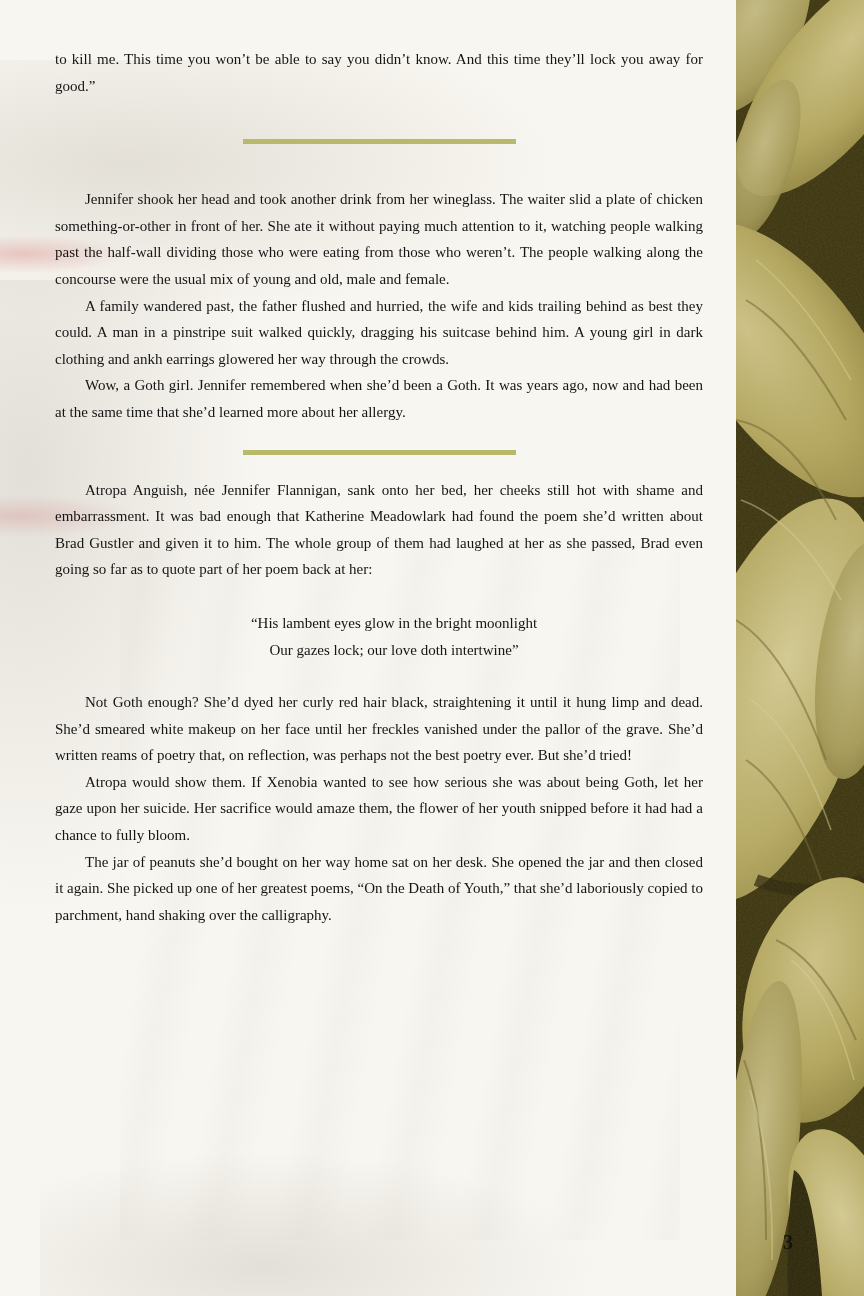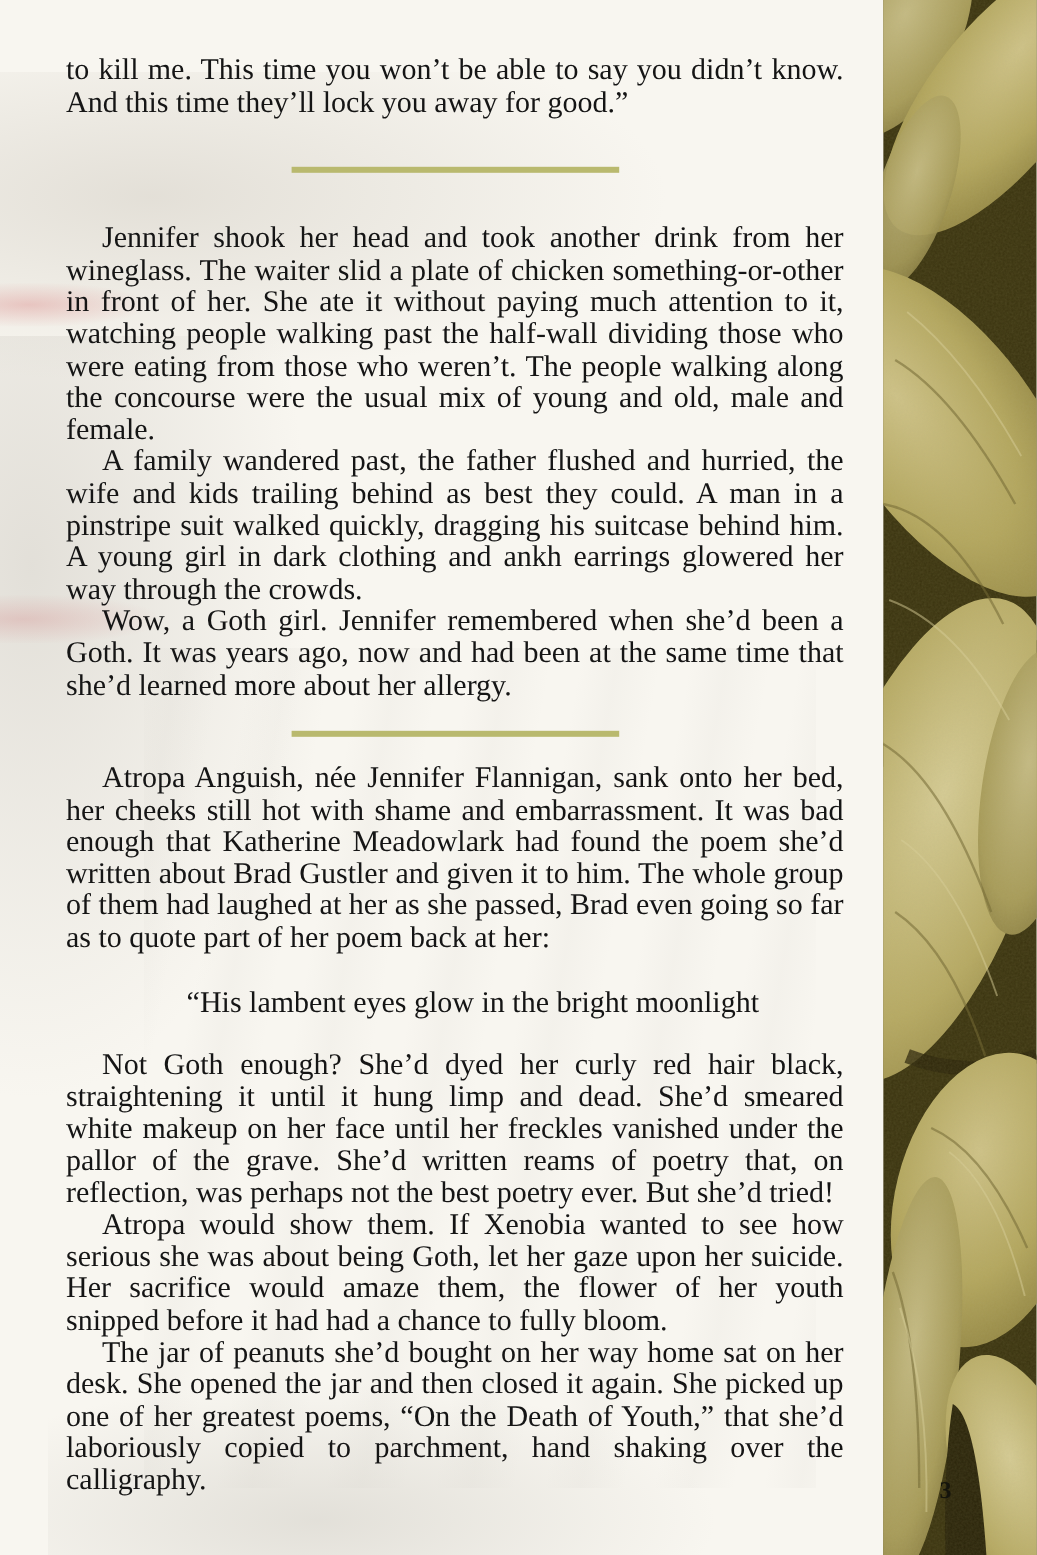--- a/index.html
+++ b/index.html
@@ -33,21 +33,21 @@
       rgba(190,186,178,0.0) 66px, rgba(255,255,255,0.0) 90px);
   }
   .smudge-bottom{
     left:40px;top:1150px;width:560px;height:146px;
     background:radial-gradient(ellipse at 40% 80%, rgba(205,202,194,0.5), rgba(205,202,194,0) 70%);
   }
 
   
   .page-text{
     position:absolute;left:55px;top:46px;width:648px;
-    font-size:25px;line-height:26.6px;color:#151515;
+    font-size:15px;line-height:26.6px;color:#151515;
     text-align:justify;
   }
   .page-text p{margin:0;text-indent:30px;}
   .page-text p.no-indent{text-indent:0;}
   .rule{
     width:273px;height:5px;background:#b9b96e;border:none;
     margin:40px auto 42px auto;
   }
   .rule.second{margin:24px auto 22px auto;}
   .poem{
@@ -84,20 +84,21 @@
   <p>Jennifer shook her head and took another drink from her wineglass. The waiter slid a plate of chicken something-or-other in front of her. She ate it without paying much attention to it, watching people walking past the half-wall dividing those who were eating from those who weren’t. The people walking along the concourse were the usual mix of young and old, male and female.</p>
   <p>A family wandered past, the father flushed and hurried, the wife and kids trailing behind as best they could. A man in a pinstripe suit walked quickly, dragging his suitcase behind him. A young girl in dark clothing and ankh earrings glowered her way through the crowds.</p>
   <p>Wow, a Goth girl. Jennifer remembered when she’d been a Goth. It was years ago, now and had been at the same time that she’d learned more about her allergy.</p>
 
   <hr class="rule second">
 
   <p>Atropa Anguish, née Jennifer Flannigan, sank onto her bed, her cheeks still hot with shame and embarrassment. It was bad enough that Katherine Meadowlark had found the poem she’d written about Brad Gustler and given it to him. The whole group of them had laughed at her as she passed, Brad even going so far as to quote part of her poem back at her:</p>
 
   <div class="poem">
     <div>“His lambent eyes glow in the bright moonlight</div>
+    <div>Our gazes lock; our love doth intertwine”</div>
   </div>
 
   <p>Not Goth enough? She’d dyed her curly red hair black, straightening it until it hung limp and dead. She’d smeared white makeup on her face until her freckles vanished under the pallor of the grave. She’d written reams of poetry that, on reflection, was perhaps not the best poetry ever. But she’d tried!</p>
   <p>Atropa would show them. If Xenobia wanted to see how serious she was about being Goth, let her gaze upon her suicide. Her sacrifice would amaze them, the flower of her youth snipped before it had had a chance to fully bloom.</p>
   <p>The jar of peanuts she’d bought on her way home sat on her desk. She opened the jar and then closed it again. She picked up one of her greatest poems, “On the Death of Youth,” that she’d laboriously copied to parchment, hand shaking over the calligraphy.</p>
 </div>
 
 <div class="peanut-strip">
   <svg width="128" height="1296" viewBox="0 0 128 1296" xmlns="http://www.w3.org/2000/svg">
     <defs>

